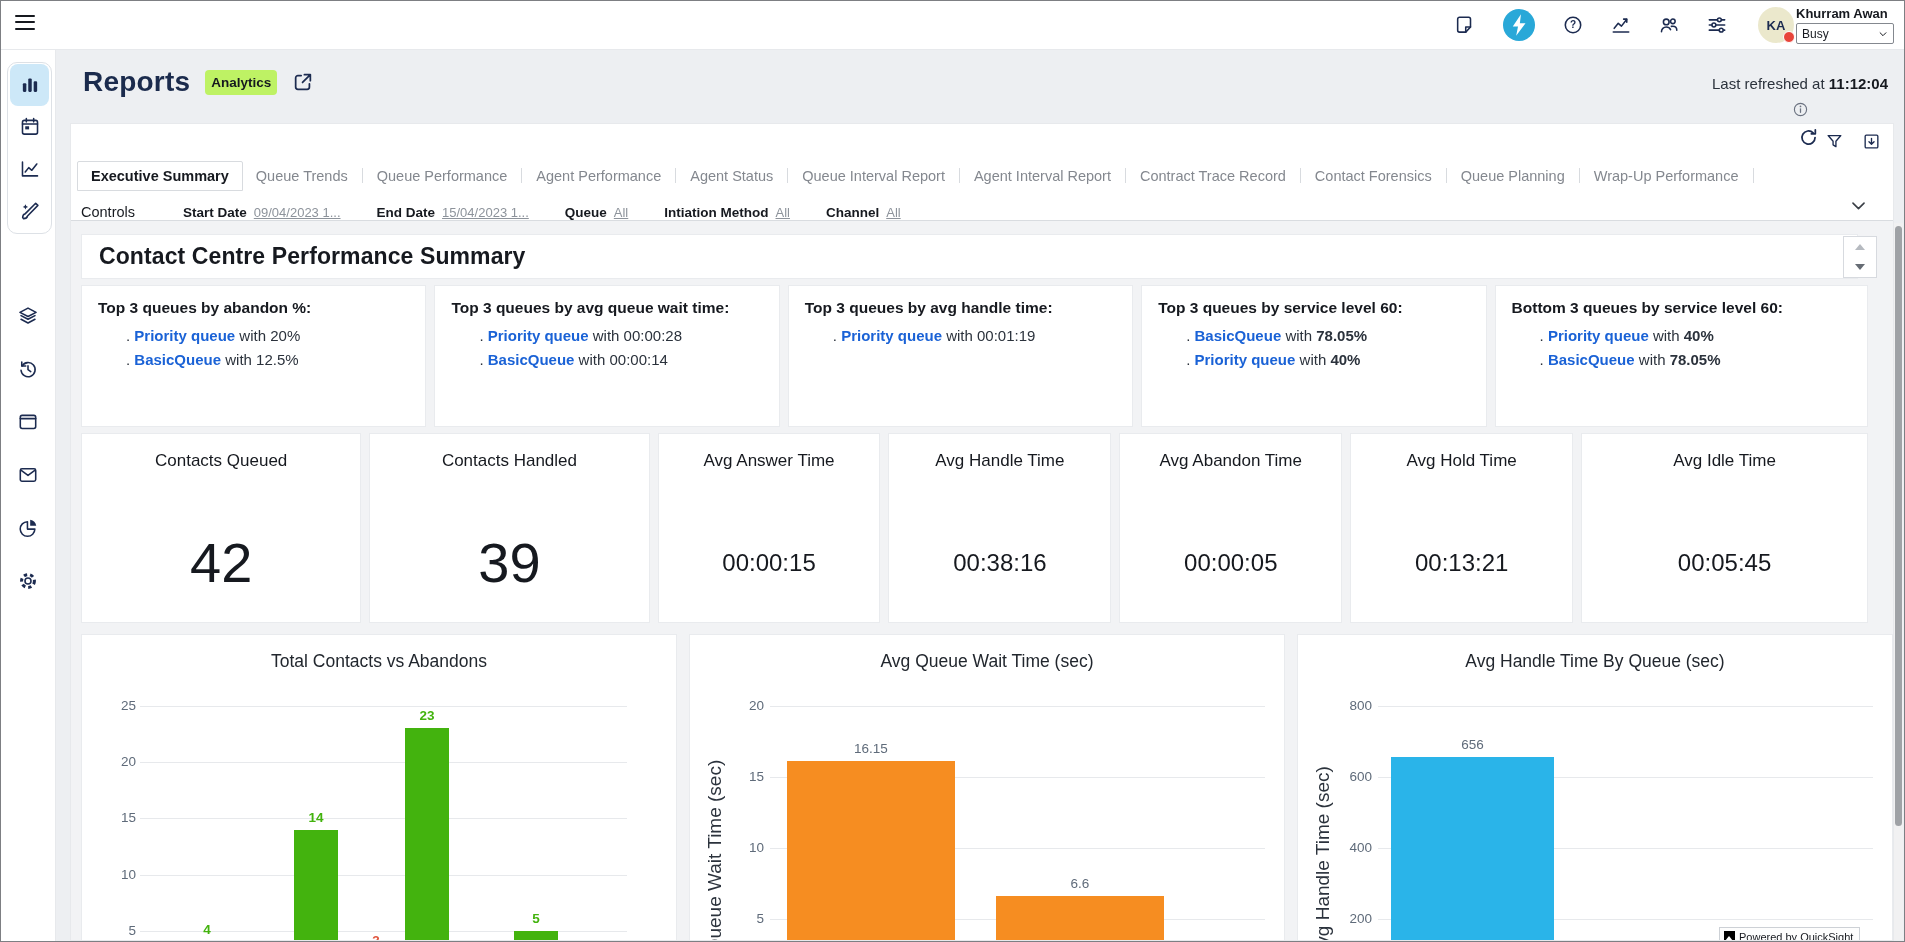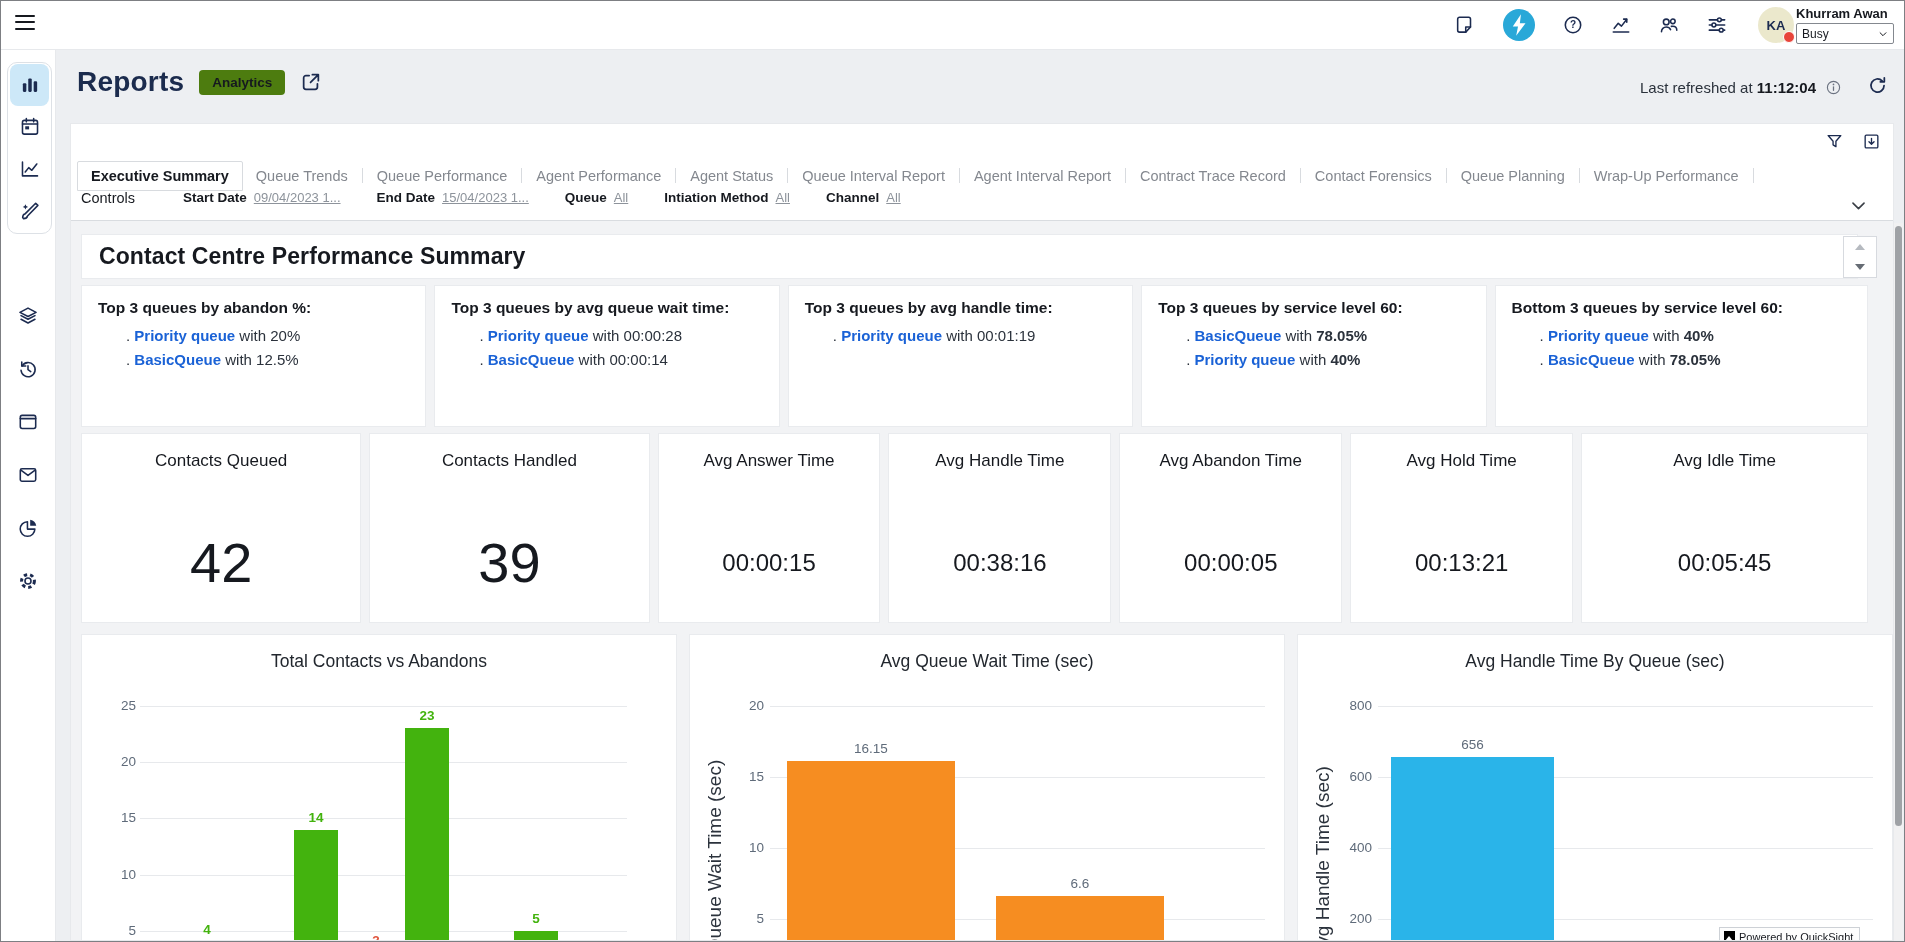--- a/index.html
+++ b/index.html
@@ -33,41 +33,41 @@
     border-right:1px solid #e7e9ec;z-index:5;}
   .side-group{position:absolute;left:6px;top:13px;width:41px;border:1px solid #dde1e6;border-radius:10px;
     display:flex;flex-direction:column;align-items:center;padding:1px;}
   .side-cell{width:39px;height:42px;display:flex;align-items:center;justify-content:center;cursor:pointer;border-radius:8px;}
   .side-cell.active{background:#cde8f8;}
   .side-loose{position:absolute;left:6px;top:246px;width:41px;display:flex;flex-direction:column;align-items:center;}
   .side-loose .side-cell{margin-bottom:11px;}
 
   
   .main-bg{position:absolute;left:54px;top:48px;right:0;bottom:0;background:#edeff2;}
-  .page-header{position:absolute;left:76px;top:65px;display:flex;align-items:center;gap:15px;z-index:2;}
+  .page-header{position:absolute;left:82px;top:65px;display:flex;align-items:center;gap:15px;z-index:2;}
   .page-title{font-size:28px;font-weight:bold;color:#1b2b4d;letter-spacing:.2px;}
-  .analytics-badge{background:#4d7c0f;color:#16191f;font-size:13.5px;font-weight:600;
-    padding:5px 13px;border-radius:4px;}
-  .refresh-area{position:absolute;right:16px;top:74px;display:flex;align-items:flex-end;gap:9px;z-index:2;font-size:15px;color:#2b323c;}
+  .analytics-badge{background:#bef264;color:#16191f;font-size:13.5px;font-weight:600;
+    padding:5px 6px;border-radius:4px;}
+  .refresh-area{position:absolute;right:16px;top:74px;display:flex;align-items:center;gap:9px;z-index:2;font-size:15px;color:#2b323c;flex-direction:column;}
   .refresh-area b{font-weight:bold;color:#16191f;}
   .refresh-icon{margin-left:16px;cursor:pointer;}
 
   
   .panel{position:absolute;left:69px;top:122px;width:1824px;height:818px;background:#fff;
     border:1px solid #e7e9ec;box-sizing:border-box;z-index:1;}
   .panel-tools{position:absolute;top:8px;right:12px;display:flex;gap:18px;align-items:center;}
   .panel-tools .icon{cursor:pointer;}
 
   .tabs-row{position:absolute;left:6px;right:70px;top:37px;height:29px;display:flex;align-items:center;}
   .tab{font-size:14.5px;color:#84888f;padding:6px 13px;white-space:nowrap;cursor:pointer;}
   .tab.active{color:#16191f;font-weight:bold;border:1px solid #d8dbdf;background:#fff;border-radius:2px 2px 0 0;}
   .tab-sep{width:1px;height:15px;background:#d8dbdf;margin:0 1px;}
 
   .controls-row{position:absolute;left:0;right:0;top:66px;height:31px;border-bottom:1px solid #d9dce0;
-    display:flex;align-items:flex-start;padding:0 0 0 10px;box-sizing:border-box;}
+    display:flex;align-items:flex-end;padding:0 0 0 10px;box-sizing:border-box;}
   .controls-label{font-size:14.5px;color:#16191f;}
   .controls-filters{display:flex;gap:36px;margin-left:48px;}
   .ctl{display:flex;gap:7px;align-items:center;cursor:pointer;}
   .ctl-label{font-size:13.5px;font-weight:bold;color:#16191f;}
   .ctl-value{font-size:13px;color:#8d939b;text-decoration:underline;}
   .controls-chevron{position:absolute;right:25px;top:6px;cursor:pointer;}
 
   .sheet{position:absolute;left:0;right:0;top:97px;bottom:0;background:#f2f3f5;overflow:hidden;}
   .heading-tile{position:absolute;left:10px;top:13px;width:1777px;height:45px;background:#fff;
     border:1px solid #e9ebee;box-sizing:border-box;display:flex;align-items:center;}

